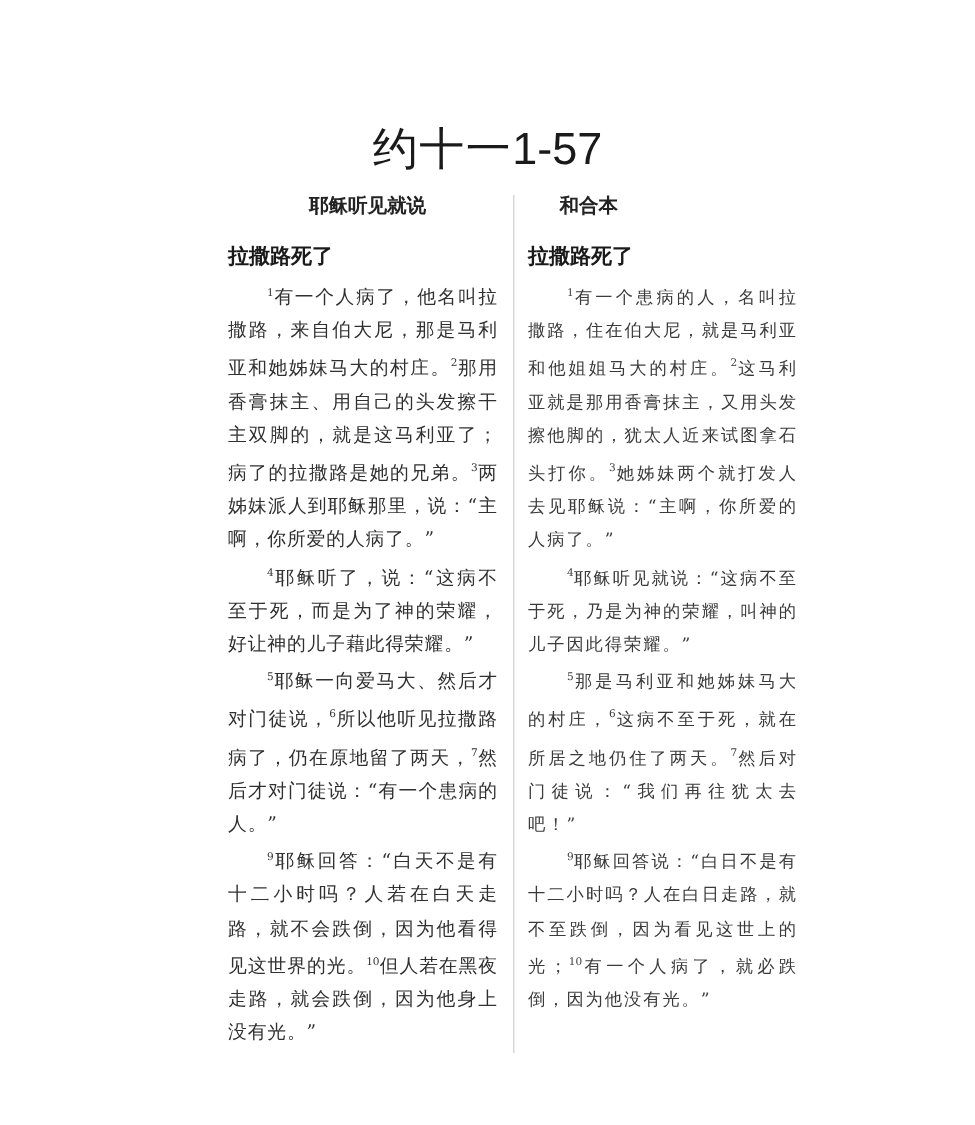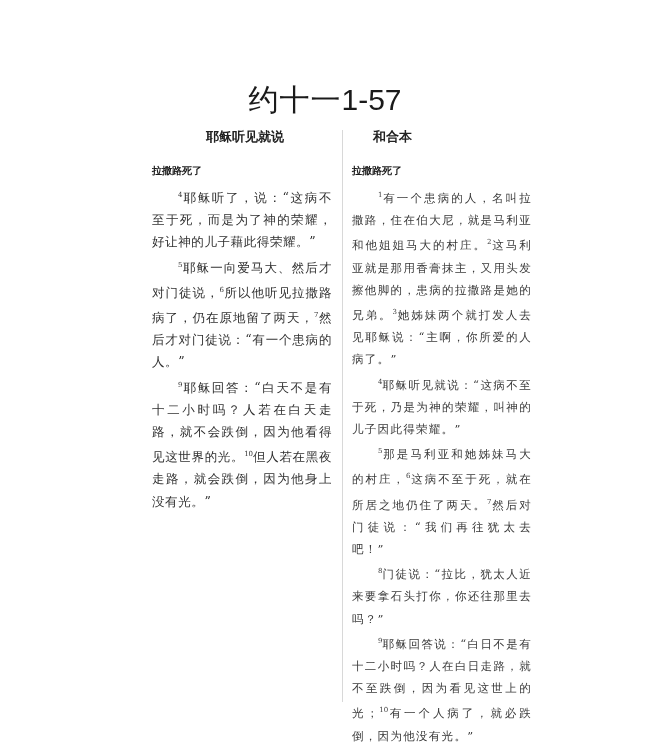--- a/index.html
+++ b/index.html
@@ -8,21 +8,21 @@
   .page-title { position: absolute; left: 0; width: 650px; top: 80px; text-align: center;
                 font-size: 30px; line-height: 40px; color: #1a1a1a; }
   .page-title .book { font-family: "DejaVu Sans", sans-serif; font-weight: normal; letter-spacing: 1px; }
   .page-title .range { font-family: "Liberation Sans", sans-serif; font-weight: normal; text-align: center; }
   .col-header { position: absolute; top: 128px; font-family: "DejaVu Sans", sans-serif;
                 font-weight: bold; font-size: 13px; color: #222; }
   .divider { position: absolute; left: 342px; top: 130px; width: 1px; height: 572px; background: #d8d8d8; }
   .column { position: absolute; top: 160px; width: 180px; }
   .col-left { left: 152px; }
   .col-right { left: 352px; }
-  .section-heading { font-family: "DejaVu Sans", sans-serif; font-weight: bold; font-size: 10px;
+  .section-heading { font-family: "DejaVu Sans", sans-serif; font-weight: bold; font-size: 14px;
                      line-height: 22px; margin: 0 0 2px 0; color: #1a1a1a; }
   .para { margin: 0; text-indent: 26px; text-align: justify; font-size: 12.5px; line-height: 22.2px;
           letter-spacing: 0.6px; color: #303030; }
   .col-right .para { font-size: 11.5px; letter-spacing: 1.3px; color: #3a3a3a; }
   .para sup { font-size: 7px; vertical-align: 5px; letter-spacing: 0; }
 </style>
 </head>
 <body>
 
 <div class="page-title">
@@ -30,29 +30,29 @@
 </div>
 
 <div class="col-header" style="left:206px;">耶稣听见就说</div>
 <div class="col-header" style="left:373px;">和合本</div>
 
 <div class="divider"></div>
 
 <div class="column col-left">
   <div class="section-heading">拉撒路死了</div>
   <div class="paras">
+      <p class="para"><sup>1</sup><span>有一个人病了，他名叫拉撒路，来自伯大尼，那是马利亚和她姊妹马大的村庄。</span><sup>2</sup><span>那用香膏抹主、用自己的头发擦干主双脚的，就是这马利亚了；病了的拉撒路是她的兄弟。</span><sup>3</sup><span>两姊妹派人到耶稣那里，说：“主啊，你所爱的人病了。”</span></p>
       <p class="para"><sup>4</sup><span>耶稣听了，说：“这病不至于死，而是为了神的荣耀，好让神的儿子藉此得荣耀。”</span></p>
       <p class="para"><sup>5</sup><span>耶稣一向爱马大、然后才对门徒说，</span><sup>6</sup><span>所以他听见拉撒路病了，仍在原地留了两天，</span><sup>7</sup><span>然后才对门徒说：“有一个患病的人。”</span></p>
       <p class="para"><sup>9</sup><span>耶稣回答：“白天不是有十二小时吗？人若在白天走路，就不会跌倒，因为他看得见这世界的光。</span><sup>10</sup><span>但人若在黑夜走路，就会跌倒，因为他身上没有光。”</span></p>
     </div>
 </div>
 
 <div class="column col-right">
   <div class="section-heading">拉撒路死了</div>
   <div class="paras">
-      <p class="para"><sup>1</sup><span>有一个患病的人，名叫拉撒路，住在伯大尼，就是马利亚和他姐姐马大的村庄。</span><sup>2</sup><span>这马利亚就是那用香膏抹主，又用头发擦他脚的，患病的拉撒路是她的兄弟。</span><sup>3</sup><span>她姊妹两个就打发人去见耶稣说：“主啊，你所爱的人病了。”</span></p>
+      <p class="para"><sup>1</sup><span>有一个患病的人，名叫拉撒路，住在伯大尼，就是马利亚和他姐姐马大的村庄。</span><sup>2</sup><span>这马利亚就是那用香膏抹主，又用头发擦他脚的，犹太人近来试图拿石头打你。</span><sup>3</sup><span>她姊妹两个就打发人去见耶稣说：“主啊，你所爱的人病了。”</span></p>
       <p class="para"><sup>4</sup><span>耶稣听见就说：“这病不至于死，乃是为神的荣耀，叫神的儿子因此得荣耀。”</span></p>
       <p class="para"><sup>5</sup><span>那是马利亚和她姊妹马大的村庄，</span><sup>6</sup><span>这病不至于死，就在所居之地仍住了两天。</span><sup>7</sup><span>然后对门徒说：“我们再往犹太去吧！”</span></p>
-      <p class="para"><sup>8</sup><span>门徒说：“拉比，犹太人近来要拿石头打你，你还往那里去吗？”</span></p>
       <p class="para"><sup>9</sup><span>耶稣回答说：“白日不是有十二小时吗？人在白日走路，就不至跌倒，因为看见这世上的光；</span><sup>10</sup><span>有一个人病了，就必跌倒，因为他没有光。”</span></p>
       <p class="para"></p>
     </div>
 </div>
 
 </body></html>

